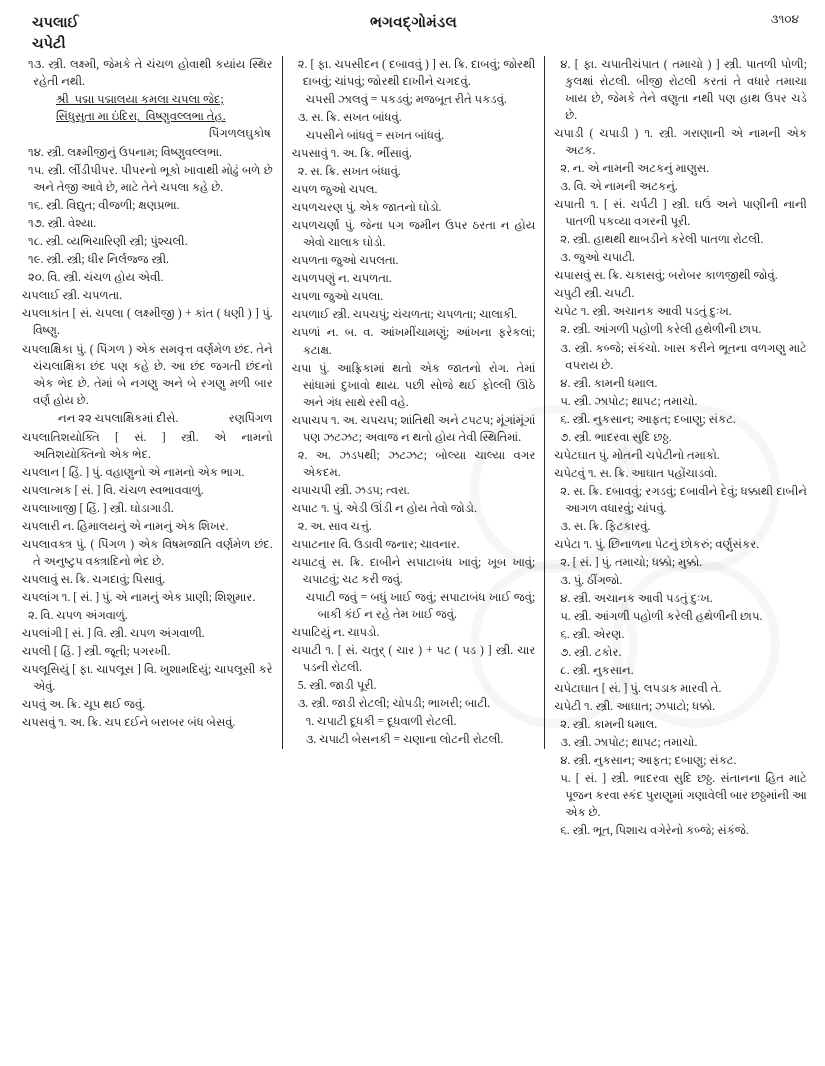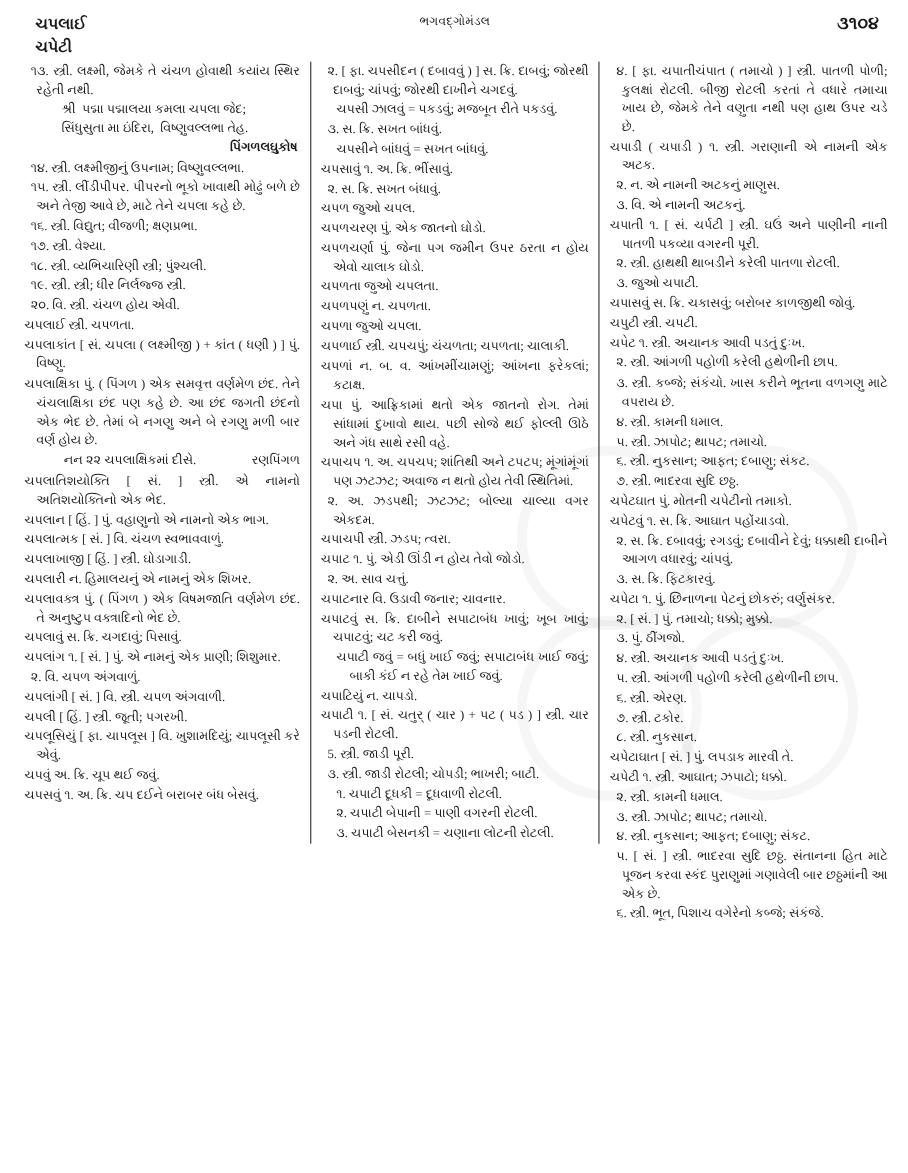--- a/index.html
+++ b/index.html
@@ -35,30 +35,30 @@
     font-size: 14.5px;
     font-weight: bold;
     line-height: 1.45;
   }
   .rh-left div { white-space: nowrap; }
   .rh-center {
     position: absolute;
     left: 0; right: 0;
     top: 4px;
     text-align: center;
-    font-size: 11px;
-    font-weight: normal;
+    font-size: 15px;
+    font-weight: bold;
     letter-spacing: .2px;
   }
   .rh-right {
     position: absolute;
     right: 10px;
     top: 2px;
-    font-size: 16px;
-    font-weight: bold;
+    font-size: 12px;
+    font-weight: normal;
   }
 
   
   .columns {
     display: flex;
     align-items: flex-start;
     height: 1000px;
   }
   .col {
     width: 33.33%;
@@ -92,26 +92,26 @@
     margin: 0 0 1px 0;
     padding-left: 26px;
     text-indent: -12px;
     text-align: justify;
   }
   .verse {
     margin: 0;
     padding-left: 34px;
     text-align: left;
     white-space: pre-wrap;
+    text-decoration: underline;
   }
   .src {
     margin: 0 0 2px 0;
     text-align: right;
     padding-right: 2px;
-    font-weight: bold;
   }
   .cite-end {
     margin: 0 0 2px 0;
     display: flex;
     justify-content: space-between;
     padding-left: 36px;
   }
 
   
   .watermark {
@@ -196,21 +196,20 @@
         <p class="entry"><span class="hw">ચપાટ</span><span> ૧. પું. એડી ઊંડી ન હોય તેવો જોડો.</span></p>
         <p class="entry num">૨. અ. સાવ ચત્તું.</p>
         <p class="entry"><span class="hw">ચપાટનાર</span><span> વિ. ઉડાવી જનાર; ચાવનાર.</span></p>
         <p class="entry"><span class="hw">ચપાટવું</span><span> સ. ક્રિ.  દાબીને સપાટાબંધ ખાવું; ખૂબ ખાવું; ચપાટવું; ચટ કરી જવું.</span></p>
         <p class="sub">ચપાટી જવું = બધું ખાઈ જવું; સપાટાબંધ ખાઈ જવું; બાકી કંઈ ન રહે તેમ ખાઈ જવું.</p>
         <p class="entry"><span class="hw">ચપાટિયું</span><span> ન. ચાપડો.</span></p>
         <p class="entry"><span class="hw">ચપાટી</span><span> ૧. [ સં. ચતુર્ ( ચાર ) + પટ ( પડ ) ] સ્ત્રી. ચાર પડની રોટલી.</span></p>
         <p class="entry num">5. સ્ત્રી. જાડી પૂરી.</p>
         <p class="entry num">૩. સ્ત્રી. જાડી રોટલી; ચોપડી; ભાખરી; બાટી.</p>
         <p class="sub">૧. ચપાટી દૂધકી = દૂધવાળી રોટલી.</p>
-        <p class="sub">૨. ચપાટી બેપાની = પાણી વગરની રોટલી.</p>
         <p class="sub">૩. ચપાટી બેસનકી = ચણાના લોટની રોટલી.</p>
       </div>
     <div class="col c3">
         <p class="entry num">૪. [ ફા. ચપાતીચંપાત ( તમાચો ) ] સ્ત્રી. પાતળી પોળી; કુલક્ષાં રોટલી. બીજી રોટલી કરતાં તે વધારે તમાચા ખાય છે, જેમકે તેને વણુતા નથી પણ હાથ ઉપર ચડે છે.</p>
         <p class="entry"><span class="hw">ચપાડી ( ચપાડી )</span><span> ૧. સ્ત્રી. ગરાણાની એ નામની એક અટક.</span></p>
         <p class="entry num">૨. ન. એ નામની અટકનું માણુસ.</p>
         <p class="entry num">૩. વિ. એ નામની અટકનું.</p>
         <p class="entry"><span class="hw">ચપાતી</span><span> ૧. [ સં. ચર્પટી ] સ્ત્રી. ઘઉં અને પાણીની નાની પાતળી પકવ્યા વગરની પૂરી.</span></p>
         <p class="entry num">૨. સ્ત્રી. હાથથી થાબડીને કરેલી પાતળા રોટલી.</p>
         <p class="entry num">૩. જુઓ ચપાટી.</p>

